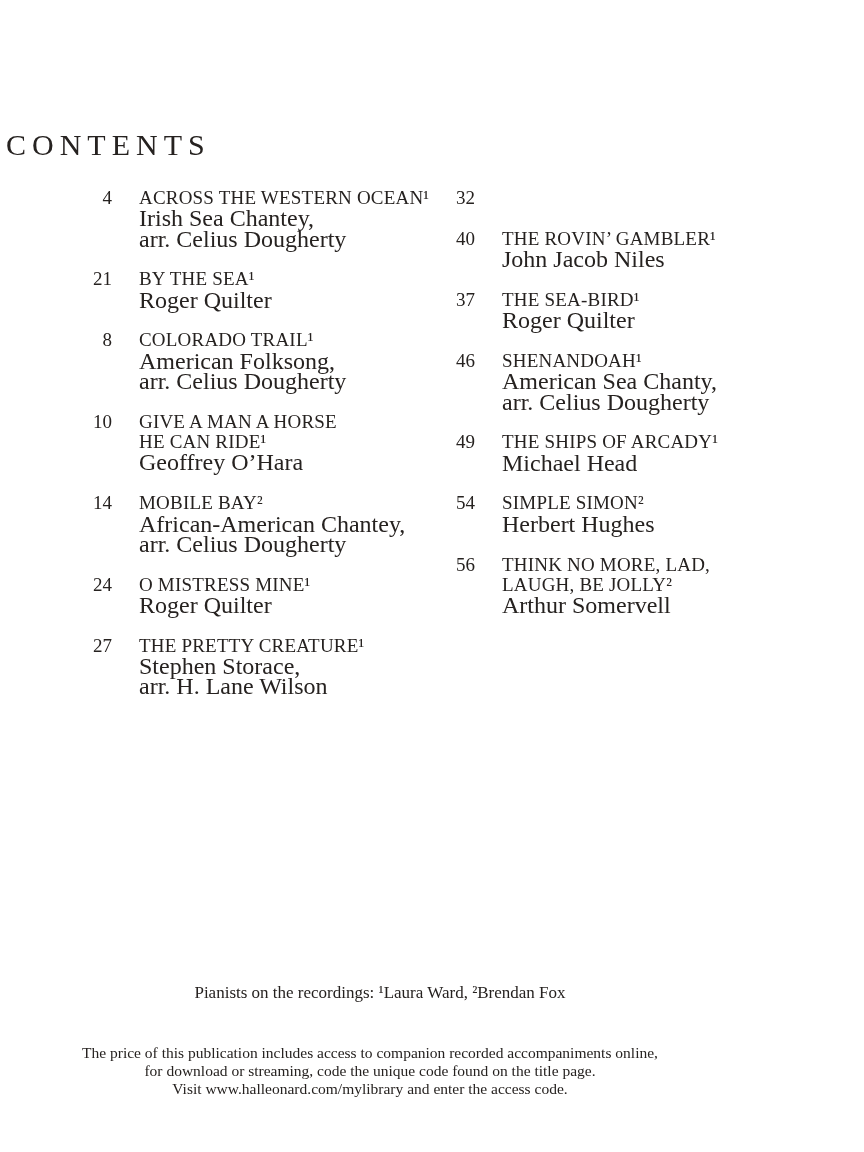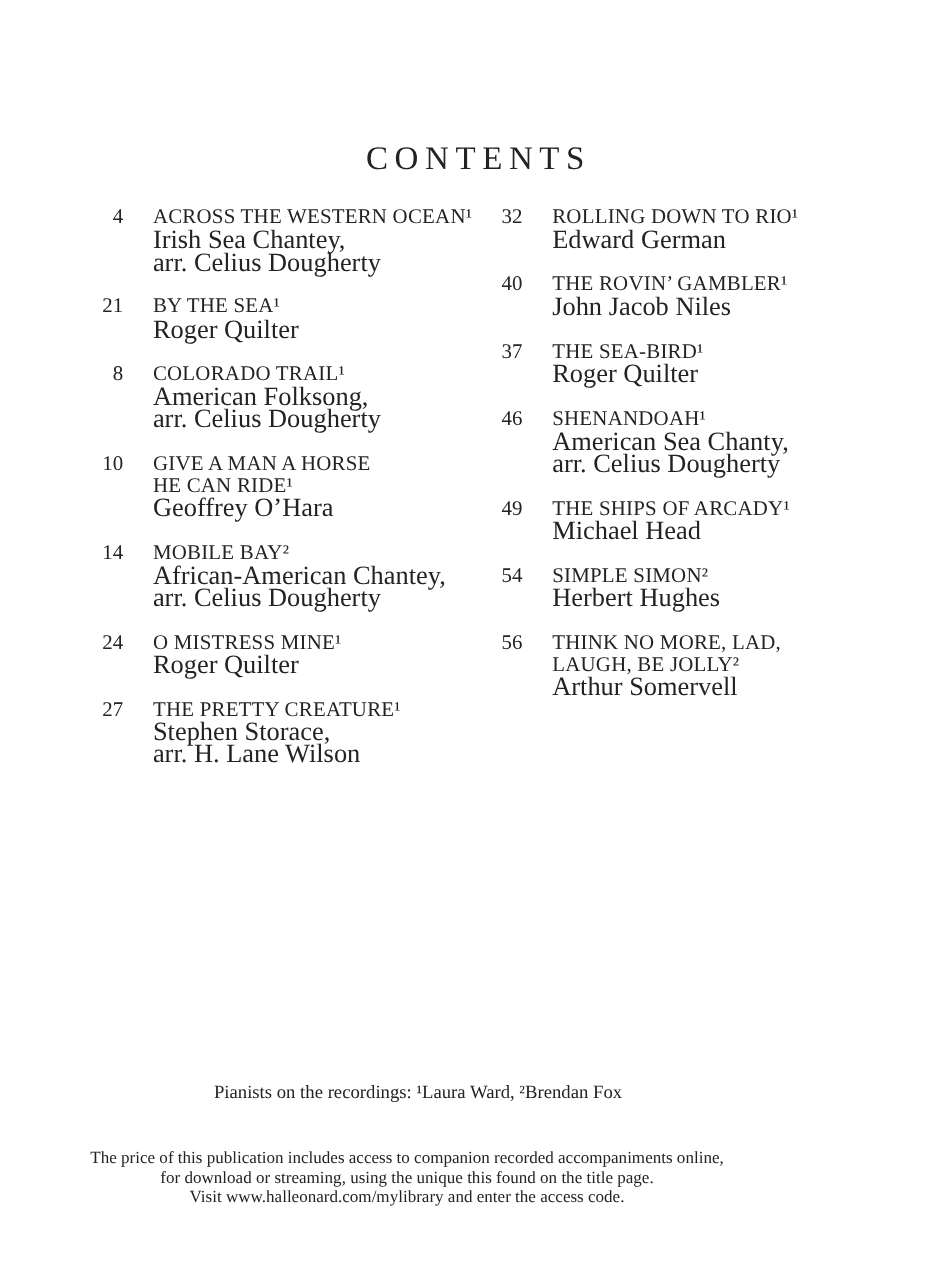--- a/index.html
+++ b/index.html
@@ -14,21 +14,20 @@
     background: #ffffff;
     font-family: "Liberation Serif", serif;
     color: #262220;
     overflow: hidden;
   }
   .page-title {
     position: absolute;
     top: 128px;
     left: 0;
     width: 864px;
-    text-align: center;
     font-size: 30px;
     line-height: 34px;
     font-weight: 400;
     letter-spacing: 6px;
     padding-left: 6px;
     box-sizing: border-box;
   }
   .columns {
     position: absolute;
     left: 76px;
@@ -153,24 +152,20 @@
     <div class="entry-body">
             <div class="song-title">THE PRETTY CREATURE¹</div>
             <div class="credit">Stephen Storace,</div>
             <div class="credit">arr. H. Lane Wilson</div>
           </div>
   </div>
 </div>
     <div class="col col-right" id="col-right">
   <div class="entry">
     <div class="num">32</div>
-    <div class="entry-body">
-            <div class="song-title">ROLLING DOWN TO RIO¹</div>
-            <div class="credit">Edward German</div>
-          </div>
   </div>
 
   <div class="entry">
     <div class="num">40</div>
     <div class="entry-body">
             <div class="song-title">THE ROVIN’ GAMBLER¹</div>
             <div class="credit">John Jacob Niles</div>
           </div>
   </div>
 
@@ -216,17 +211,17 @@
           </div>
   </div>
 
 </div>
   </div>
 
   <div class="pianists">Pianists on the recordings: ¹Laura Ward, ²Brendan Fox</div>
 
   <div class="access">
     <div>The price of this publication includes access to companion recorded accompaniments online,</div>
-    <div>for download or streaming, using the unique this found on the title page.</div>
+    <div>for download or streaming, code the unique code found on the title page.</div>
     <div><span>Visit </span><span class="url">www.halleonard.com/mylibrary</span><span> and enter the access code.</span></div>
   </div>
 
 </div>
 
 </body></html>

